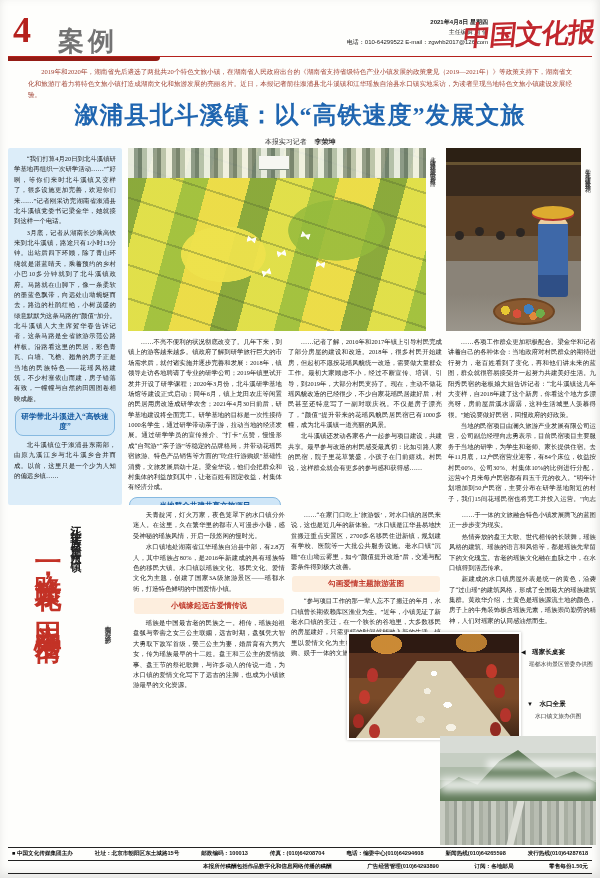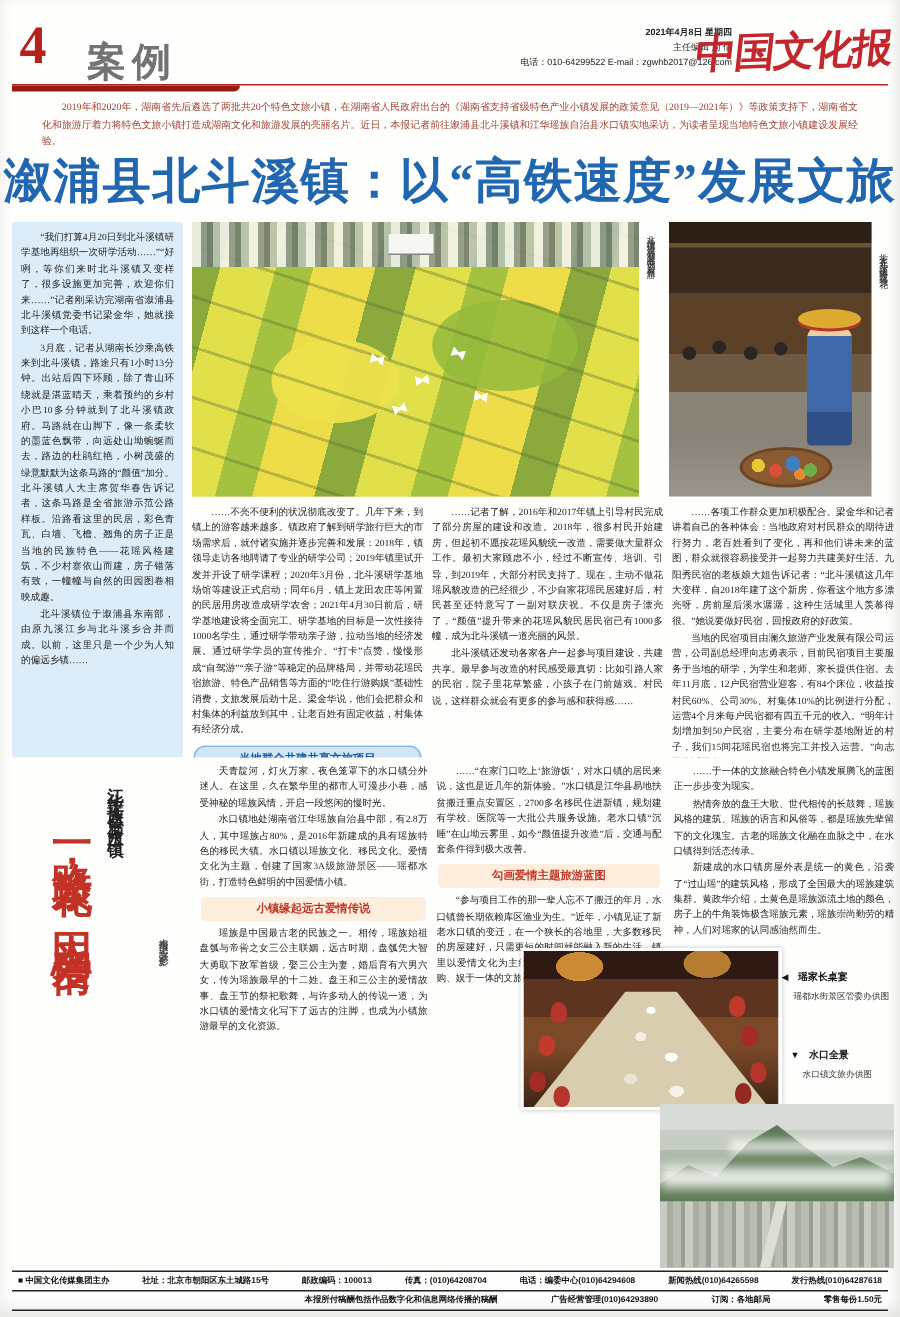--- a/index.html
+++ b/index.html
@@ -13,21 +13,21 @@
            font-family:"Liberation Sans",sans-serif;}
   .pubinfo .d{font-weight:bold;}
   .brand{position:absolute;right:6px;top:16px;font-size:27px;font-weight:900;color:#c1272d;
          transform:skewX(-8deg) rotate(-2deg);letter-spacing:-1px;}
   .head-rule{position:absolute;left:8px;top:56px;width:584px;border-bottom:1.5px solid #b5211d;}
   .head-rule .thick{position:absolute;left:0;top:1px;width:152px;height:4px;background:#941c15;border-radius:0 0 6px 0;}
   
   .intro{position:absolute;left:28px;top:66px;width:544px;margin:0;font-size:6.6px;line-height:1.75;
          color:#a04234;text-align:justify;text-indent:2em;}
   .headline{position:absolute;left:0;top:99px;width:600px;margin:0;text-align:center;
-            font-size:32px;font-weight:900;color:#2066b0;letter-spacing:1px;}
+            font-size:24px;font-weight:900;color:#2066b0;letter-spacing:1px;}
   .byline{position:absolute;left:0;top:137px;width:600px;text-align:center;font-size:7px;color:#333;}
   .byline b{margin-left:6px;}
   
   .col{position:absolute;overflow:hidden;}
   .col p.para{margin:0 0 1px;font-size:6.4px;line-height:1.62;text-align:justify;text-indent:2em;color:#222;}
   .col .col-subhead{margin:4px 1px;padding:3px 2px;text-align:center;font-weight:bold;font-size:7.6px;}
   .col .col-subhead.blue{background:#cfe6f7;border:1px solid #86b9e0;border-radius:8px;color:#14599f;}
   .col .col-subhead.warm{background:#fdeede;border-radius:3px;color:#c0392b;}
   .col1-box{left:8px;top:148px;width:102px;height:345px;background:#dcedf9;padding:6px 6px;border-radius:2px;}
   .c2{left:128px;top:337px;width:154px;height:168px;}
@@ -131,24 +131,29 @@
     <div>主任编辑 周 倩</div>
     <div>电话：010-64299522  E-mail：zgwhb2017@126.com</div>
   </div>
   <div class="brand">中国文化报</div>
   <div class="head-rule">
       <span class="thick"></span>
     </div>
 
   <p class="intro">2019年和2020年，湖南省先后遴选了两批共20个特色文旅小镇，在湖南省人民政府出台的《湖南省支持省级特色产业小镇发展的政策意见（2019—2021年）》等政策支持下，湖南省文化和旅游厅着力将特色文旅小镇打造成湖南文化和旅游发展的亮丽名片。近日，本报记者前往溆浦县北斗溪镇和江华瑶族自治县水口镇实地采访，为读者呈现当地特色文旅小镇建设发展经验。</p>
   <h1 class="headline">溆浦县北斗溪镇：以“高铁速度”发展文旅</h1>
+  <div class="byline">
+    <span>本报实习记者</span>
+    <b>李荣坤</b>
+  </div>
 
   <div class="col col1-box">
       <p class="para">“我们打算4月20日到北斗溪镇研学基地再组织一次研学活动……”“好咧，等你们来时北斗溪镇又变样了，很多设施更加完善，欢迎你们来……”记者刚采访完湖南省溆浦县北斗溪镇党委书记梁金华，她就接到这样一个电话。</p>
       <p class="para">3月底，记者从湖南长沙乘高铁来到北斗溪镇，路途只有1小时13分钟。出站后四下环顾，除了青山环绕就是湛蓝晴天，乘着预约的乡村小巴10多分钟就到了北斗溪镇政府。马路就在山脚下，像一条柔软的墨蓝色飘带，向远处山坳蜿蜒而去，路边的杜鹃红艳，小树茂盛的绿意默默为这条马路的“颜值”加分。北斗溪镇人大主席贺华春告诉记者，这条马路是全省旅游示范公路样板。沿路看这里的民居，彩色青瓦、白墙、飞檐、翘角的房子正是当地的民族特色——花瑶风格建筑，不少村寨依山而建，房子错落有致，一幢幢与自然的田园图卷相映成趣。</p>
+      <div class="col-subhead blue">研学带北斗溪进入“高铁速度”</div>
       <p class="para">北斗溪镇位于溆浦县东南部，由原九溪江乡与北斗溪乡合并而成。以前，这里只是一个少为人知的偏远乡镇……</p>
     </div>
 
   <div class="photo aerial">
     <div class="hedges"></div>
     <div class="village"></div>
     <div class="school"></div>
     <span class="bfly" style="left:40%;top:48%;transform:rotate(12deg);"></span>
     <span class="bfly" style="left:50%;top:56%;transform:rotate(-10deg);"></span>
     <span class="bfly" style="left:58%;top:46%;transform:rotate(20deg);"></span>

